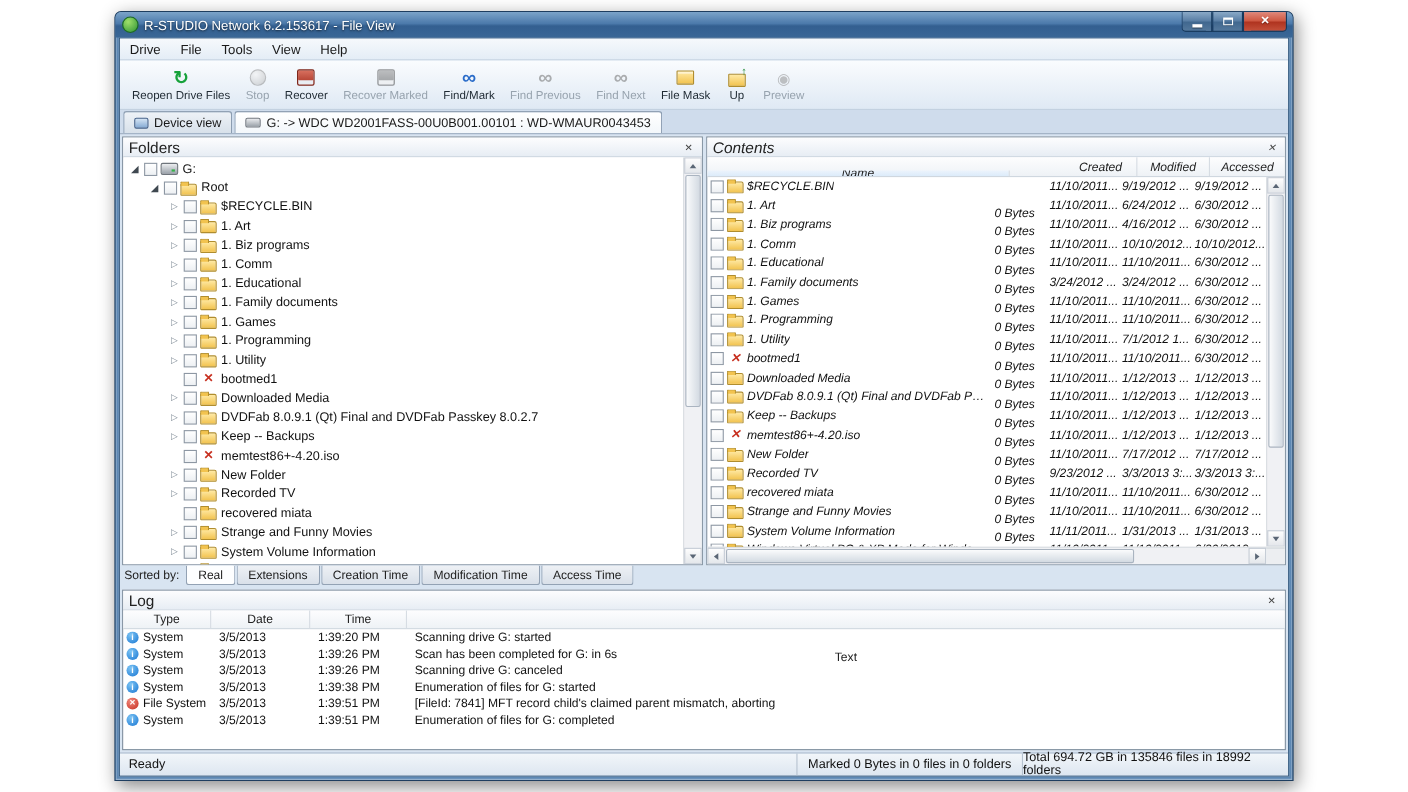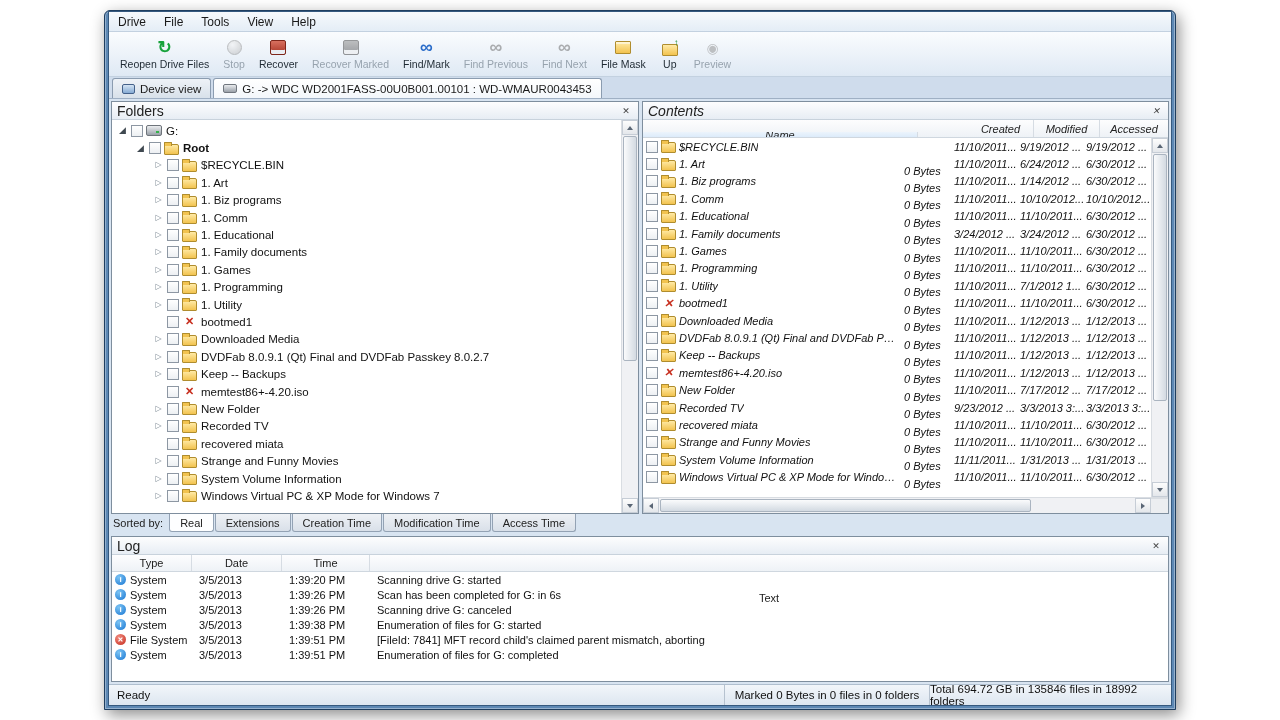--- a/index.html
+++ b/index.html
@@ -87,21 +87,21 @@
 .expander.collapsed::before{content:"\25B7";}
 .expander.expanded::before{content:"\25E2";}
 .checkbox{width:12px;height:12px;min-width:12px;border:1px solid #8d97a3;background:linear-gradient(#ffffff,#edf0f3);margin:0 3px 0 2px;}
 .ic-folder{width:15px;min-width:15px;height:11px;background:linear-gradient(#ffeaa6,#f2c34f);border:1px solid #b08d2e;border-radius:1px 2px 1px 1px;position:relative;margin-top:2px;}
 .ic-folder::before{content:"";position:absolute;top:-3px;left:-1px;width:6px;height:3px;background:#f2c34f;border:1px solid #b08d2e;border-bottom:none;border-radius:1px 1px 0 0;}
 .ic-drive{width:16px;min-width:16px;height:11px;background:linear-gradient(#eceef0,#9aa1a9);border:1px solid #6e747b;border-radius:2px;position:relative;}
 .ic-drive::after{content:"";position:absolute;right:2px;bottom:2px;width:3px;height:2px;background:#35b24a;}
 .ic-deleted{width:15px;min-width:15px;text-align:center;color:#c72f1f;font-weight:bold;font-size:11px;line-height:1;}
 .ic-deleted::before{content:"\2715";}
 .tlabel{padding-left:4px;}
-.tlabel.bold{font-weight:bold;}
+.tlabel.bold{font-weight:normal;}
 
 
 .chead{display:flex;height:18px;min-height:18px;border-bottom:1px solid #cfd7df;background:linear-gradient(#fdfdfe,#eef2f6);font-size:11px;color:#222;}
 .chcell{border-right:1px solid #d6dce3;display:flex;align-items:center;justify-content:center;overflow:hidden;white-space:nowrap;}
 .chcell.name{flex:1;background:linear-gradient(#ecf4fc,#dcebfa);margin-top:12px;}
 .chcell:last-child{border-right:none;}
 .w-size{width:50px;min-width:50px;margin-top:48px;}
 .w-cre{width:66px;min-width:66px;}
 .w-mod{width:66px;min-width:66px;}
 .w-acc{width:68px;min-width:68px;}
@@ -140,20 +140,35 @@
 
 .statusbar{height:21px;min-height:21px;background:linear-gradient(#f2f6fa,#dde6f0);border-top:1px solid #b0bfcf;display:flex;align-items:center;font-size:11.5px;color:#111;}
 .st-ready{flex:1;padding-left:8px;}
 .st-marked{width:205px;min-width:205px;border-left:1px solid #b6c2cf;display:flex;justify-content:center;align-items:center;height:100%;}
 .st-total{width:242px;min-width:242px;border-left:1px solid #b6c2cf;display:flex;justify-content:center;align-items:center;height:100%;}
 </style>
 </head>
 <body>
 
 <div class="window">
+  <div class="titlebar">
+    <span class="app-icon"></span>
+    <span class="title-text">R-STUDIO Network 6.2.153617 - File View</span>
+    <div class="winbtns">
+      <div class="wbtn min">
+          <span class="glyph-min"></span>
+        </div>
+      <div class="wbtn">
+          <span class="glyph-max"></span>
+        </div>
+      <div class="wbtn close">
+          <span class="glyph-close"></span>
+        </div>
+    </div>
+  </div>
 
   <div class="client">
     <div class="menubar">
         <div class="menu-item">Drive</div>
         <div class="menu-item">File</div>
         <div class="menu-item">Tools</div>
         <div class="menu-item">View</div>
         <div class="menu-item">Help</div>
       </div>
     <div class="toolbar">
@@ -398,21 +413,21 @@
                 <div class="ccell w-acc">6/30/2012 ...</div>
               </div>
               <div class="crow">
                 <div class="ccell namec">
                   <span class="checkbox"></span>
                   <span class="ic-folder"></span>
                   <span class="cname">1. Biz programs</span>
                 </div>
                 <div class="ccell w-size">0 Bytes</div>
                 <div class="ccell w-cre">11/10/2011...</div>
-                <div class="ccell w-mod">1/14/2012 ...</div>
+                <div class="ccell w-mod">4/16/2012 ...</div>
                 <div class="ccell w-acc">6/30/2012 ...</div>
               </div>
               <div class="crow">
                 <div class="ccell namec">
                   <span class="checkbox"></span>
                   <span class="ic-folder"></span>
                   <span class="cname">1. Comm</span>
                 </div>
                 <div class="ccell w-size">0 Bytes</div>
                 <div class="ccell w-cre">11/10/2011...</div>

